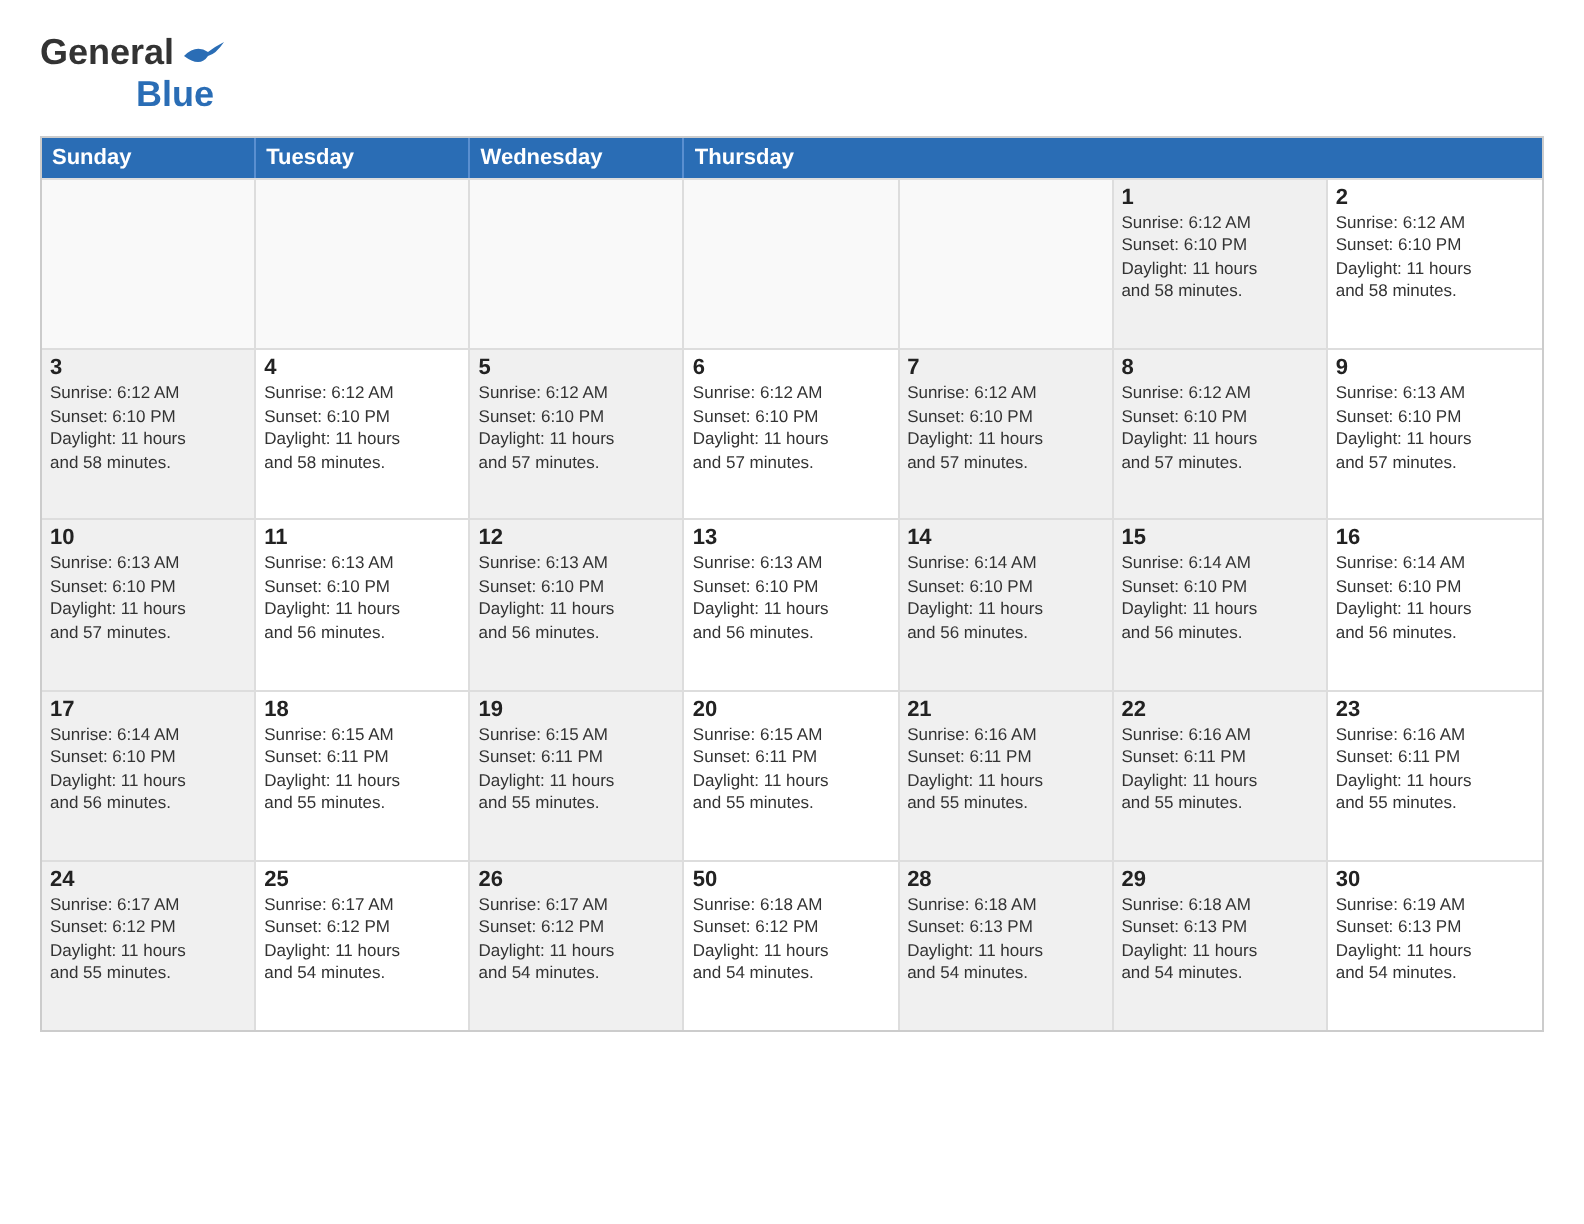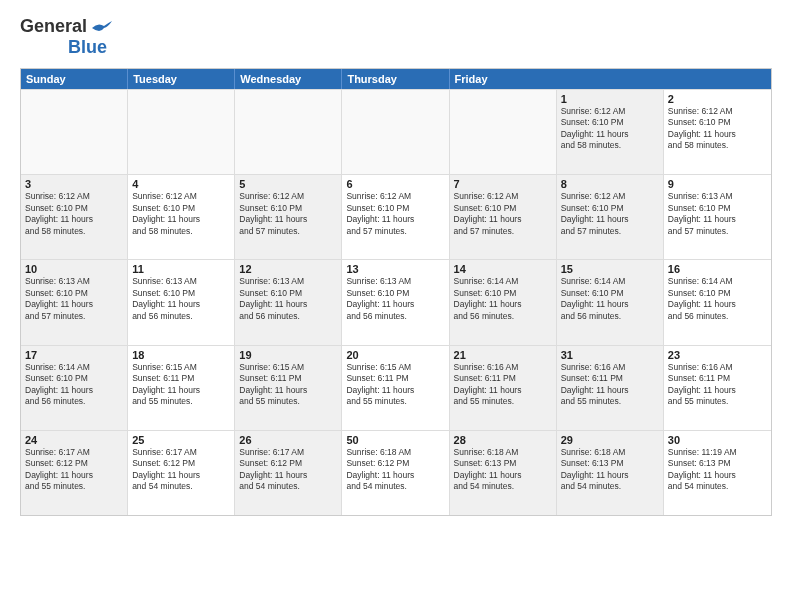--- a/index.html
+++ b/index.html
@@ -115,21 +115,20 @@
       <div class="subtitle"></div>
     </div>
   </div>
 
   <div class="calendar">
     <div class="cal-header">
     <div class="cal-header-cell">Sunday</div>
         <div class="cal-header-cell">Tuesday</div>
         <div class="cal-header-cell">Wednesday</div>
         <div class="cal-header-cell">Thursday</div>
-        <div class="cal-header-cell">Friday</div>
       </div>
     <div class="cal-body">
     <div class="cal-row">
           <div class="cal-cell empty"></div>
           <div class="cal-cell empty"></div>
           <div class="cal-cell empty"></div>
           <div class="cal-cell empty"></div>
           <div class="cal-cell empty"></div>
           <div class="cal-cell shaded">
             <div class="day-num">1</div>
@@ -278,21 +277,21 @@
 and 55 minutes.</div>
           </div>
           <div class="cal-cell shaded">
             <div class="day-num">21</div>
             <div class="day-info" style="white-space: pre-line;">Sunrise: 6:16 AM
 Sunset: 6:11 PM
 Daylight: 11 hours
 and 55 minutes.</div>
           </div>
           <div class="cal-cell shaded">
-            <div class="day-num">31</div>
+            <div class="day-num">22</div>
             <div class="day-info" style="white-space: pre-line;">Sunrise: 6:16 AM
 Sunset: 6:11 PM
 Daylight: 11 hours
 and 55 minutes.</div>
           </div>
           <div class="cal-cell">
             <div class="day-num">23</div>
             <div class="day-info" style="white-space: pre-line;">Sunrise: 6:16 AM
 Sunset: 6:11 PM
 Daylight: 11 hours
@@ -337,21 +336,21 @@
           </div>
           <div class="cal-cell shaded">
             <div class="day-num">29</div>
             <div class="day-info" style="white-space: pre-line;">Sunrise: 6:18 AM
 Sunset: 6:13 PM
 Daylight: 11 hours
 and 54 minutes.</div>
           </div>
           <div class="cal-cell">
             <div class="day-num">30</div>
-            <div class="day-info" style="white-space: pre-line;">Sunrise: 11:19 AM
+            <div class="day-info" style="white-space: pre-line;">Sunrise: 6:19 AM
 Sunset: 6:13 PM
 Daylight: 11 hours
 and 54 minutes.</div>
           </div>
         </div>
       </div>
   </div>
 </div>
 
 </body></html>

